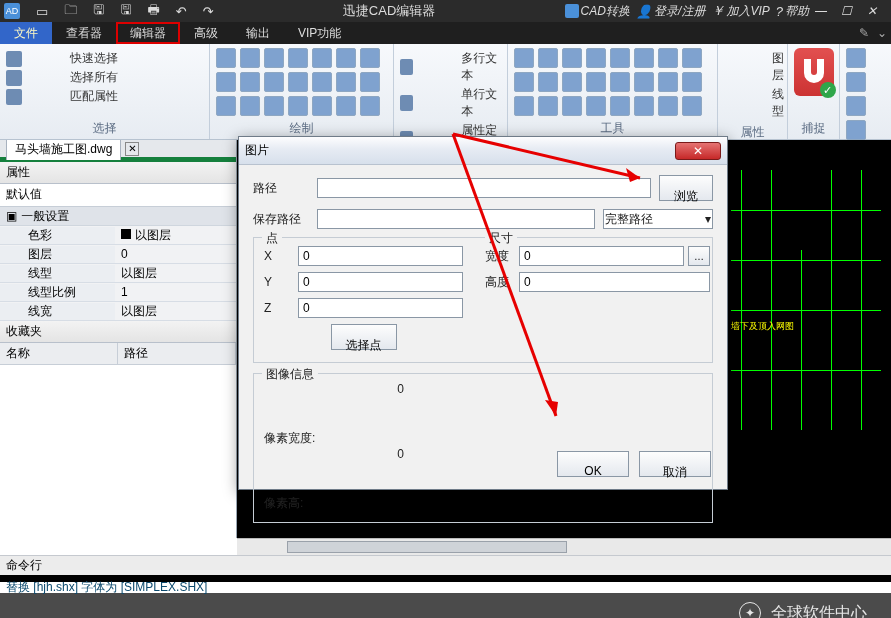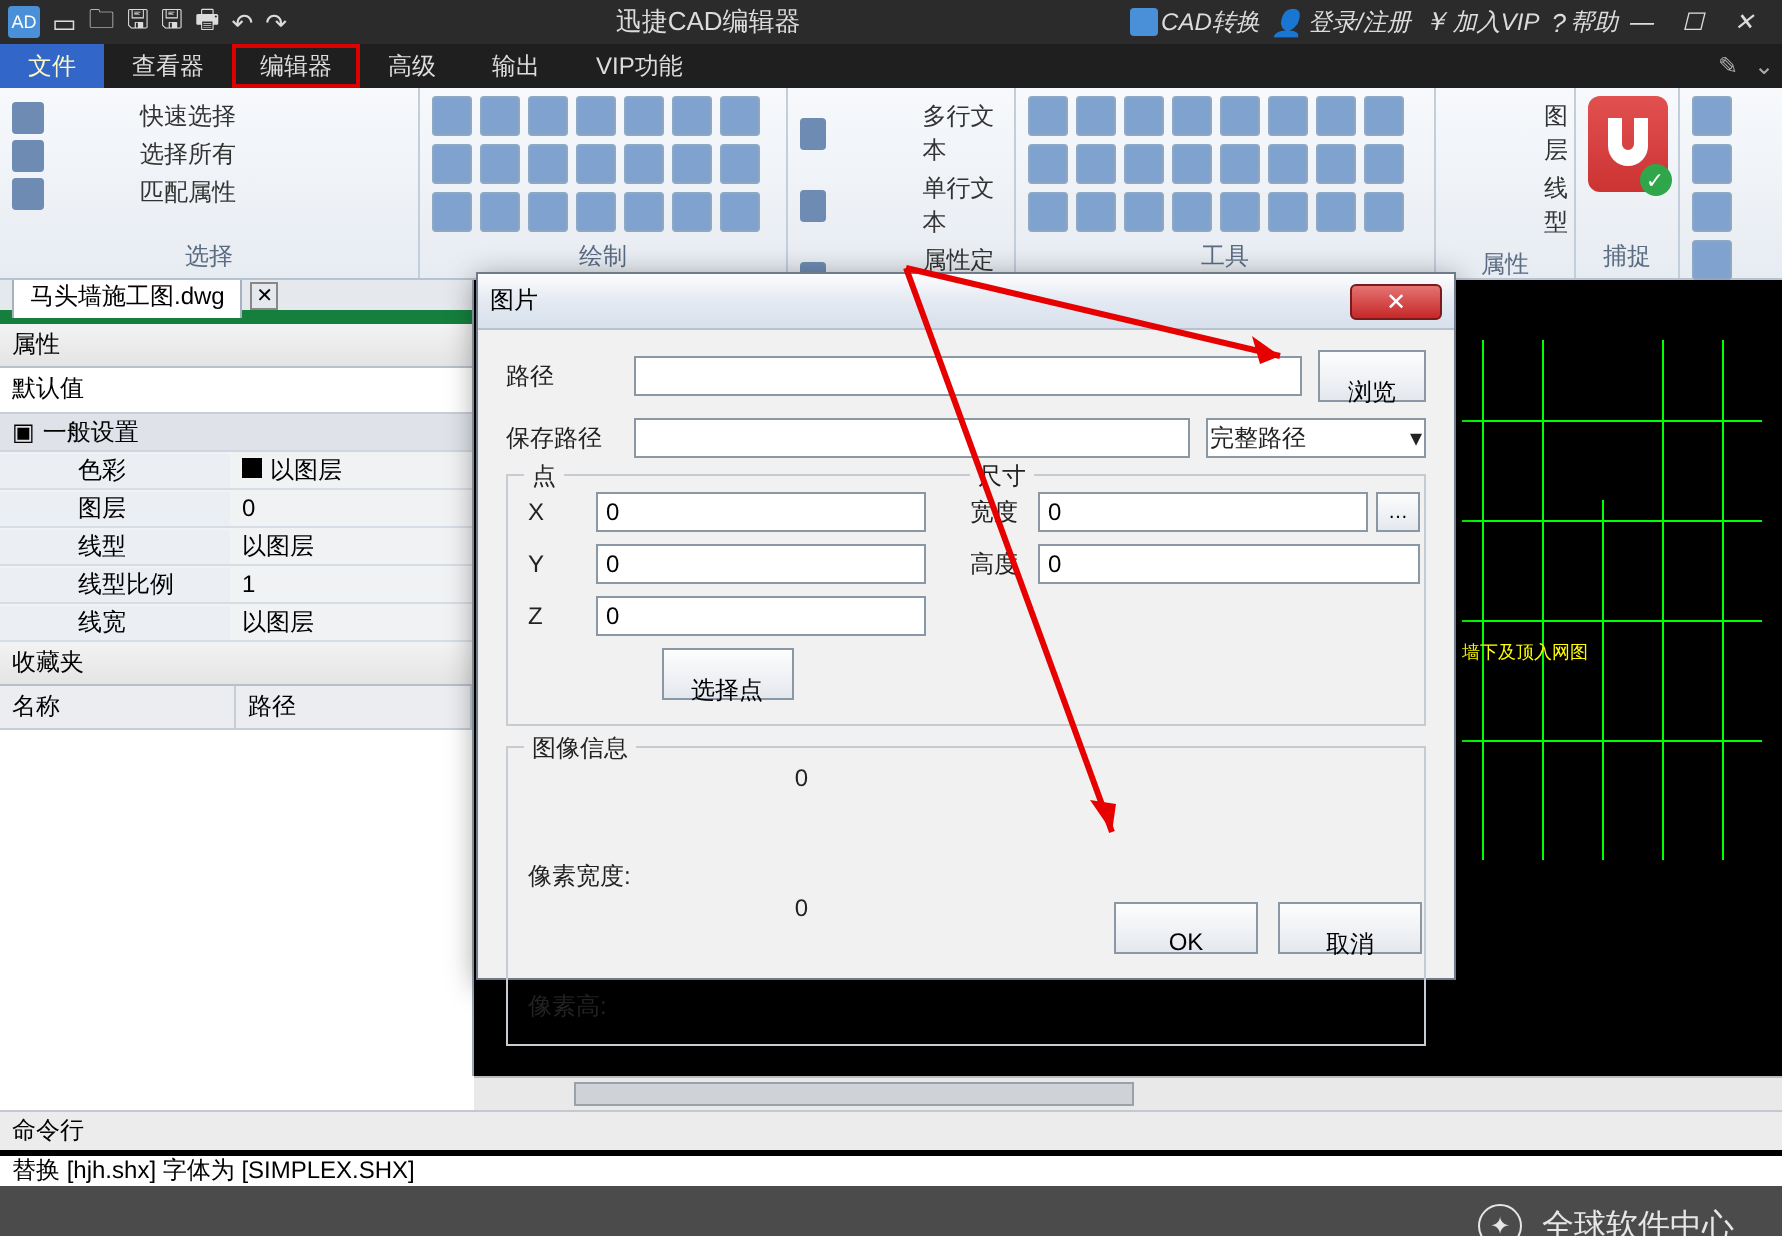--- a/index.html
+++ b/index.html
@@ -1,20 +1,20 @@
 <!DOCTYPE html>
 <html><head>
 <meta charset="utf-8">
 <style>
   * { box-sizing: border-box; margin: 0; padding: 0; font-family: "Microsoft YaHei", Arial, sans-serif; }
   body { width: 891px; height: 618px; background: #fff; font-size: 12px; position: relative; overflow: hidden; }
 
   
   .titlebar { height: 22px; background: #2b2b2b; color: #dcdcdc; display: flex; align-items: center; padding: 0 4px; }
-  .titlebar .tb-left { display: flex; align-items: center; gap: 6px; }
+  .titlebar .tb-left { display: flex; align-items: center; gap: 16px; }
   .titlebar .tb-icon { width: 16px; height: 16px; background: #4a90d9; border-radius: 2px; display: inline-flex; align-items: center; justify-content: center; color:#fff; font-size:9px;}
   .titlebar .tb-glyph { color:#dcdcdc; font-size:13px; }
   .titlebar .tb-title { flex: 1; text-align: center; font-size: 13px; }
   .titlebar .tb-right { display: flex; gap: 6px; align-items: center; font-style: italic; }
   .titlebar .tb-right span { display:inline-flex; align-items:center; gap:2px;}
   .titlebar .tb-right .wicon { width:14px; height:14px; background:#4a90d9; border-radius:2px;}
   .titlebar .winbtn { width: 20px; text-align:center;}
 
   .menubar { height: 22px; background: #1f1f1f; color: #ddd; display: flex; align-items: stretch; }
   .menubar .mitem { padding: 0 14px; display:flex; align-items:center; cursor:pointer;}
@@ -30,29 +30,29 @@
   .ico { width:16px; height:16px; display:inline-block; background:#6e8cb3; border-radius:2px; margin-right:4px; vertical-align:middle;}
   .rbtn { display:flex; align-items:center; margin:2px 0; font-size:12px; color:#333;gap:44px;}
   .rsplit { display:flex; gap:4px; flex-wrap:wrap; max-width:180px;}
   .smico { width:20px; height:20px; background:#7fa2cf; border:1px solid #8ea7c2; border-radius:2px;}
   .bigbtn { width:40px; height:48px; background:linear-gradient(#e25050,#c33); border-radius:6px; position:relative; display:flex; align-items:center; justify-content:center;}
   .bigbtn .check { position:absolute; right:-2px; bottom:-2px; width:16px; height:16px; background:#2fa64a; border-radius:50%; color:#fff; font-size:11px; display:flex; align-items:center; justify-content:center;}
 
   
   .workspace { display:flex; height: calc(618px - 22px - 22px - 96px - 24px - 16px - 40px);}
   .leftpane { width:237px; background:#f1f2f4; border-right:1px solid #9aa6b3; display:flex; flex-direction:column;}
-  .doc-tab { height:22px; background:#e5e8ec; border-bottom:7px solid #15803d; display:flex; align-items:center; padding:0 6px; gap:4px;}
+  .doc-tab { height:22px; background:#e5e8ec; border-bottom:5px solid #15803d; display:flex; align-items:center; padding:0 6px; gap:4px;}
   .doc-tab .tab { background:#fff; border:1px solid #a8b2bf; border-bottom:none; padding:2px 8px; font-size:12px;}
   .doc-tab .x { width:14px; height:14px; border:1px solid #888; font-size:10px; display:flex; align-items:center; justify-content:center;}
   .panelhdr { background:linear-gradient(#f3f3f3,#e4e4e4); border-bottom:1px solid #b8c0cb; padding:2px 6px; font-size:12px;}
   .panelcontent { background:#fff; flex:none;}
   .panelcontent.small{height:22px; padding:2px 6px;}
   .propgrid { border-top:1px solid #c7ced7; max-height:130px; overflow:hidden;}
   .propgrid .row { display:flex; border-bottom:1px solid #d7dde5; height:19px; align-items:center; font-size:12px;}
-  .propgrid .row .k { width:115px; padding-left:39px; background:#ebeef2;}
+  .propgrid .row .k { width:115px; padding-left:28px; background:#ebeef2;}
   .propgrid .row .v { flex:1; padding-left:6px;}
   .propgrid .rowhead { background:#dfe3e9; font-weight:normal; padding-left:6px; display:flex; align-items:center; height:19px; border-bottom:1px solid #cfd6de;}
   .propgrid .rowhead::before{content:"▣"; margin-right:4px;}
   .columns { display:flex; border-bottom:1px solid #c7ced7; background:#ebedf0;}
   .columns div{flex:1; padding:2px 6px; border-right:1px solid #c7ced7;}
 
   .canvas { flex:1; background:#000; position:relative;}
   .canvas .hsb, .hscroll { height:17px; background:#e9e9e9; border-top:1px solid #999;}
   .canvas .art { position:absolute; right:0; top:30px; width:160px; height:280px; }
   .canvas .aline { position:absolute; background:#0f0;}
@@ -83,21 +83,21 @@
   .dlgbtns { position:absolute; right:16px; bottom:12px; display:flex; gap:10px;}
 
   
   .arrow { position:absolute; pointer-events:none;}
   .arrow-line { stroke:#e60000; stroke-width:3; fill:none;}
   .arrow-head { fill:#e60000;}
 
   
   .hscroll{ height:17px; background:#e9e9e9; border-top:1px solid #bbb;}
   .cmdlabel{ height:20px; background:#ececec; border-top:1px solid #c5c9cf; display:flex; align-items:center; padding:0 6px; font-size:12px;}
-  .cmdline{ height:18px; background:#fff; border-top:3px solid #000000; padding:0 6px; font-size:12px; color:#000000; display:flex; align-items:center;}
+  .cmdline{ height:18px; background:#fff; border-top:7px solid #000000; padding:0 6px; font-size:12px; color:#0c4a6e; display:flex; align-items:center;}
   .darkband { height:40px; background:#4b4b4b; display:flex; align-items:center; justify-content:flex-end; padding-right:24px; color:#e6e6e6; font-size:16px;}
   .darkband .wc{ width:22px; height:22px; border-radius:50%; border:1.5px solid #e6e6e6; display:flex; align-items:center; justify-content:center; margin-right:10px; font-size:12px; position:relative;}
   .darkband .wc::after{content:""; position:absolute; right:-3px; bottom:-3px; width:6px;height:6px;border-right:1.5px solid #e6e6e6; border-bottom:1.5px solid #e6e6e6;}
 </style>
 </head>
 <body>
 
 <div class="titlebar">
   <div class="tb-left">
     <span class="tb-icon">AD</span>

